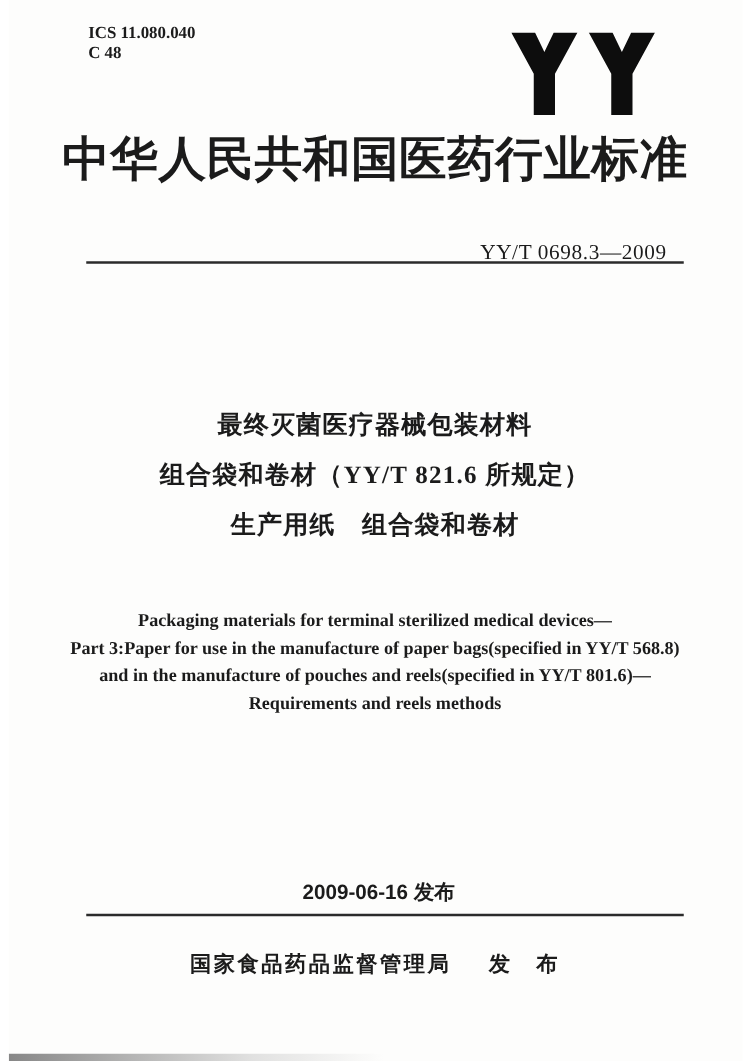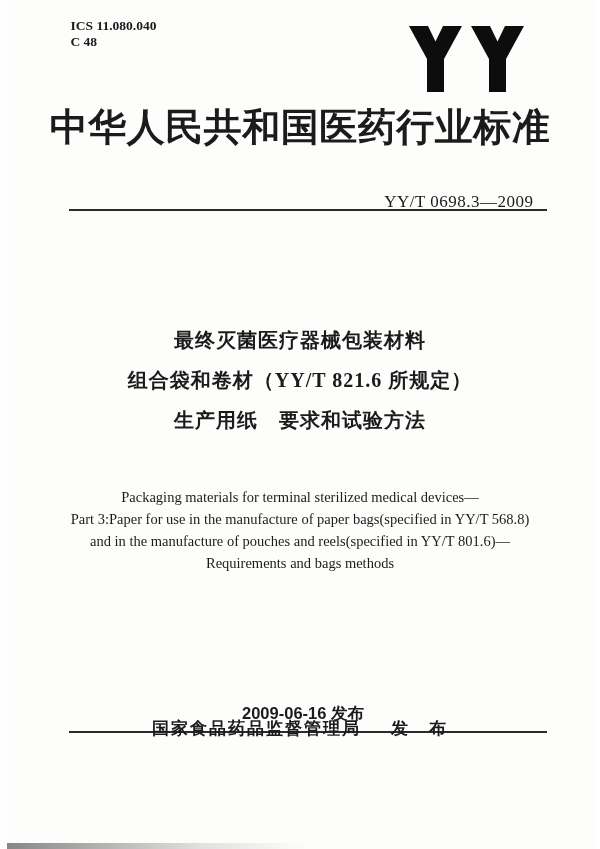--- a/index.html
+++ b/index.html
@@ -26,31 +26,31 @@
   .rule { position:absolute; left:62px; width:478px; height:2px; background:#2b2b2b; }
   .rule-top { top:209px; }
   .rule-bottom { top:731px; }
   .title-zh {
     position:absolute; left:10px; right:10px; top:320px;
     text-align:center; font-weight:bold; font-size:20px;
     line-height:40px; letter-spacing:1px;
   }
   .title-en {
     position:absolute; left:28px; right:28px; top:486px;
-    text-align:center; font-weight:normal; font-size:14.5px;
+    text-align:center; font-weight:bold; font-size:14.5px;
     line-height:22px;
   }
   .dates {
     position:absolute; left:64px; right:58px; top:703px;
     display:flex; justify-content:center;
     font-family:"Liberation Sans", sans-serif;
     font-weight:bold; font-size:16.5px;
   }
   .issuer {
-    position:absolute; left:0; right:0; top:717px;
+    position:absolute; left:0; right:0; top:760px;
     text-align:center; font-weight:bold; font-size:17px;
     font-family:"Liberation Sans", sans-serif; letter-spacing:2px;
   }
   .issuer .gap { display:inline-block; width:30px; }
   .scan-shadow {
     position:absolute; left:0; bottom:0; width:300px; height:6px;
     background:linear-gradient(to right, rgba(95,95,95,0.75), rgba(160,160,160,0.3) 65%, rgba(255,255,255,0));
   }
   svg .ink { fill:#0d0d0d; }
 </style>
@@ -73,28 +73,28 @@
 
   <div class="std-type">中华人民共和国医药行业标准</div>
 
   <div class="std-number">YY/T 0698.3—2009</div>
 
   <div class="rule rule-top"></div>
 
   <div class="title-zh">
     <div>最终灭菌医疗器械包装材料</div>
     <div>组合袋和卷材（YY/T 821.6 所规定）</div>
-    <div>生产用纸　要求和试验方法</div>
+    <div>生产用纸　组合袋和卷材</div>
   </div>
 
   <div class="title-en">
     <div>Packaging materials for terminal sterilized medical devices—</div>
     <div>Part 3:Paper for use in the manufacture of paper bags(specified in YY/T 568.8)</div>
     <div>and in the manufacture of pouches and reels(specified in YY/T 801.6)—</div>
-    <div>Requirements and bags methods</div>
+    <div>Requirements and reels methods</div>
   </div>
 
   <div class="dates">
     <span>2009-06-16 发布</span>
   </div>
 
   <div class="rule rule-bottom"></div>
 
   <div class="issuer">
     <span>国家食品药品监督管理局</span><span class="gap"></span><span>发　布</span>

